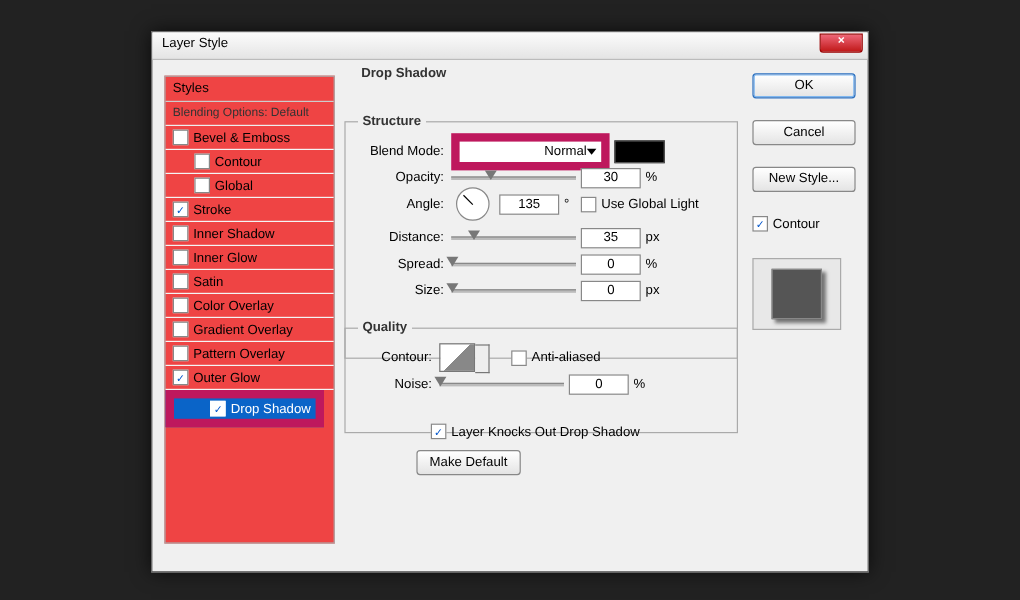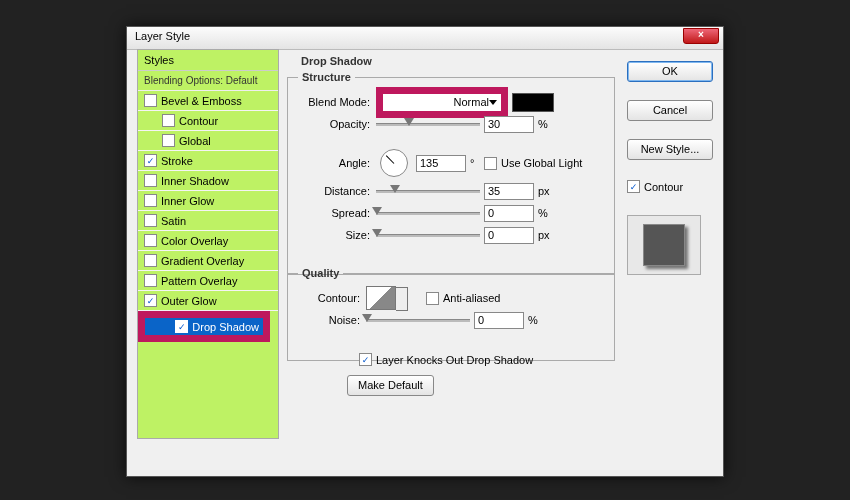--- a/index.html
+++ b/index.html
@@ -1,49 +1,49 @@
 <!DOCTYPE html>
 <html><head>
 <meta charset="utf-8">
 <style>
   html,body{margin:0;padding:0;width:850px;height:500px;background:#222;font-family:"Segoe UI",Tahoma,sans-serif;font-size:11px;color:#000;overflow:hidden}
   .dialog{position:absolute;left:126px;top:26px;width:596px;height:449px;background:#f0f0f0;border:1px solid #555;box-shadow:0 0 15px rgba(0,0,0,.7)}
   .titlebar{height:22px;background:linear-gradient(#fcfcfc,#e4e4e4);border-bottom:1px solid #bbb;position:relative}
   .titlebar span{position:absolute;left:8px;top:3px}
   .close{position:absolute;right:4px;top:1px;width:34px;height:14px;background:linear-gradient(#e67,#c01818);border:1px solid #900;border-radius:0 0 3px 3px;color:#fff;text-align:center;line-height:12px;font-weight:bold;font-size:10px;cursor:default}
   .body{position:absolute;top:22px;left:0;right:0;bottom:0;padding:10px}
-  .styles-panel{position:absolute;left:10px;top:0;width:140px;height:388px;border:1px solid #aaa;background:#bef264}
+  .styles-panel{position:absolute;left:10px;top:14px;width:140px;height:388px;border:1px solid #aaa;background:#ef4444}
   .sp-head{padding:4px 6px;border-bottom:1px solid #ccc;color:#000}
   .sp-sub{padding:4px 6px;border-bottom:1px solid #eee;color:#333;font-size:10px}
   .sp-item{display:flex;align-items:center;height:19px;padding:0 6px;border-bottom:1px solid #f4f4f4;gap:4px}
   .sp-item.ind{padding-left:24px}
   .sp-item.sel{background:#0a64c8;color:#fff}
   .chk{width:11px;height:11px;border:1px solid #888;background:#fff;display:inline-flex;align-items:center;justify-content:center;font-size:9px;color:#05c}
   .sp-item.sel .chk{border-color:#fff}
   .right{position:absolute;right:10px;top:12px;width:86px;display:flex;flex-direction:column;gap:18px}
   .btn{height:19px;border:1px solid #888;background:linear-gradient(#fff,#e4e4e4);border-radius:3px;text-align:center;line-height:18px;cursor:default}
   .btn.ok{border:1px solid #2b6fbf;box-shadow:0 0 0 1px #7fb7ef inset}
   .prev-row{display:flex;align-items:center;gap:4px;margin-top:2px}
   .swatch-wrap{margin-top:4px;width:72px;height:58px;border:1px solid #aaa;background:#e8e8e8;display:flex;align-items:center;justify-content:center}
   .swatch{width:40px;height:40px;background:#555;border:1px solid #888;box-shadow:3px 3px 3px rgba(0,0,0,.5)}
   fieldset{position:absolute;border:1px solid #aaa;border-radius:0;margin:0;padding:8px 10px 10px 10px}
   fieldset>legend{padding:0 4px;font-weight:bold;color:#333;font-size:11px}
   .fs-main{left:160px;top:6px;width:308px;height:218px;border:none}
   .fs-main>legend{font-weight:bold}
-  .fs-struct{position:absolute;left:0;top:4px;width:306px;height:184px}
+  .fs-struct{position:absolute;left:0;top:28px;width:306px;height:184px}
   .fs-qual{left:160px;top:218px;width:306px;height:74px}
   .row{display:flex;align-items:center;height:22px;gap:4px}
   .lbl{width:72px;text-align:right;padding-right:2px}
   .sel{width:110px;height:17px;border:7px solid #be185d;background:#fff;display:flex;align-items:center;justify-content:flex-end;padding:0 4px}
   .tri{width:0;height:0;border-left:4px solid transparent;border-right:4px solid transparent;border-top:5px solid #000}
   .cswatch{width:40px;height:17px;border:1px solid #555;background:#000}
   .slider{width:104px;height:14px;position:relative}
   .slider:before{content:"";position:absolute;left:0;right:0;top:6px;height:2px;background:#bbb;border-top:1px solid #888}
   .thumb{position:absolute;top:1px;width:0;height:0;border-left:5px solid transparent;border-right:5px solid transparent;border-top:8px solid #777}
-  .num{width:42px;height:15px;border:1px solid #888;background:#fff;padding:0 3px;text-align:left;line-height:15px}
+  .num{width:42px;height:15px;border:1px solid #888;background:#fff;padding:0 3px;text-align:center;line-height:15px}
   .unit{width:18px}
   .angle{width:26px;height:26px;border:1px solid #888;border-radius:50%;background:#fff;position:relative;margin:0 4px}
   .angle:after{content:"";position:absolute;left:13px;top:13px;width:11px;height:1px;background:#000;transform-origin:left center;transform:rotate(-135deg)}
   .contour{width:28px;height:22px;border:1px solid #777;background:linear-gradient(135deg,#fff 0%,#fff 49%,#888 50%,#888 100%);position:relative}
   .contour:after{content:"";position:absolute;right:-13px;top:0;width:11px;height:22px;border:1px solid #777;border-left:none;background:#eee;display:flex}
   .contour-dd{position:absolute;right:-12px;top:8px;width:0;height:0;border-left:3px solid transparent;border-right:3px solid transparent;border-top:4px solid #000}
   .bottom-btns{position:absolute;left:220px;top:326px;display:flex;gap:8px}
   .sbtn{height:19px;border:1px solid #888;background:linear-gradient(#fff,#e4e4e4);border-radius:3px;padding:0 10px;line-height:18px;cursor:default}
   .kko{position:absolute;left:232px;top:304px;display:flex;align-items:center;gap:4px}
 </style>
@@ -125,21 +125,21 @@
           <div class="cswatch"></div>
         </div>
         <div class="row">
           <span class="lbl">Opacity:</span>
           <div class="slider">
               <div class="thumb" style="left:28px"></div>
             </div>
           <div class="num">30</div>
           <span class="unit">%</span>
         </div>
-        <div class="row" style="margin-top:17px">
+        <div class="row" style="margin-top:0">
           <span class="lbl">Angle:</span>
           <div class="angle"></div>
           <div class="num">135</div>
           <span style="width:10px">°</span>
           <span class="chk"></span>
           <span>Use Global Light</span>
         </div>
         <div class="row" style="margin-top:6px">
           <span class="lbl">Distance:</span>
           <div class="slider">

